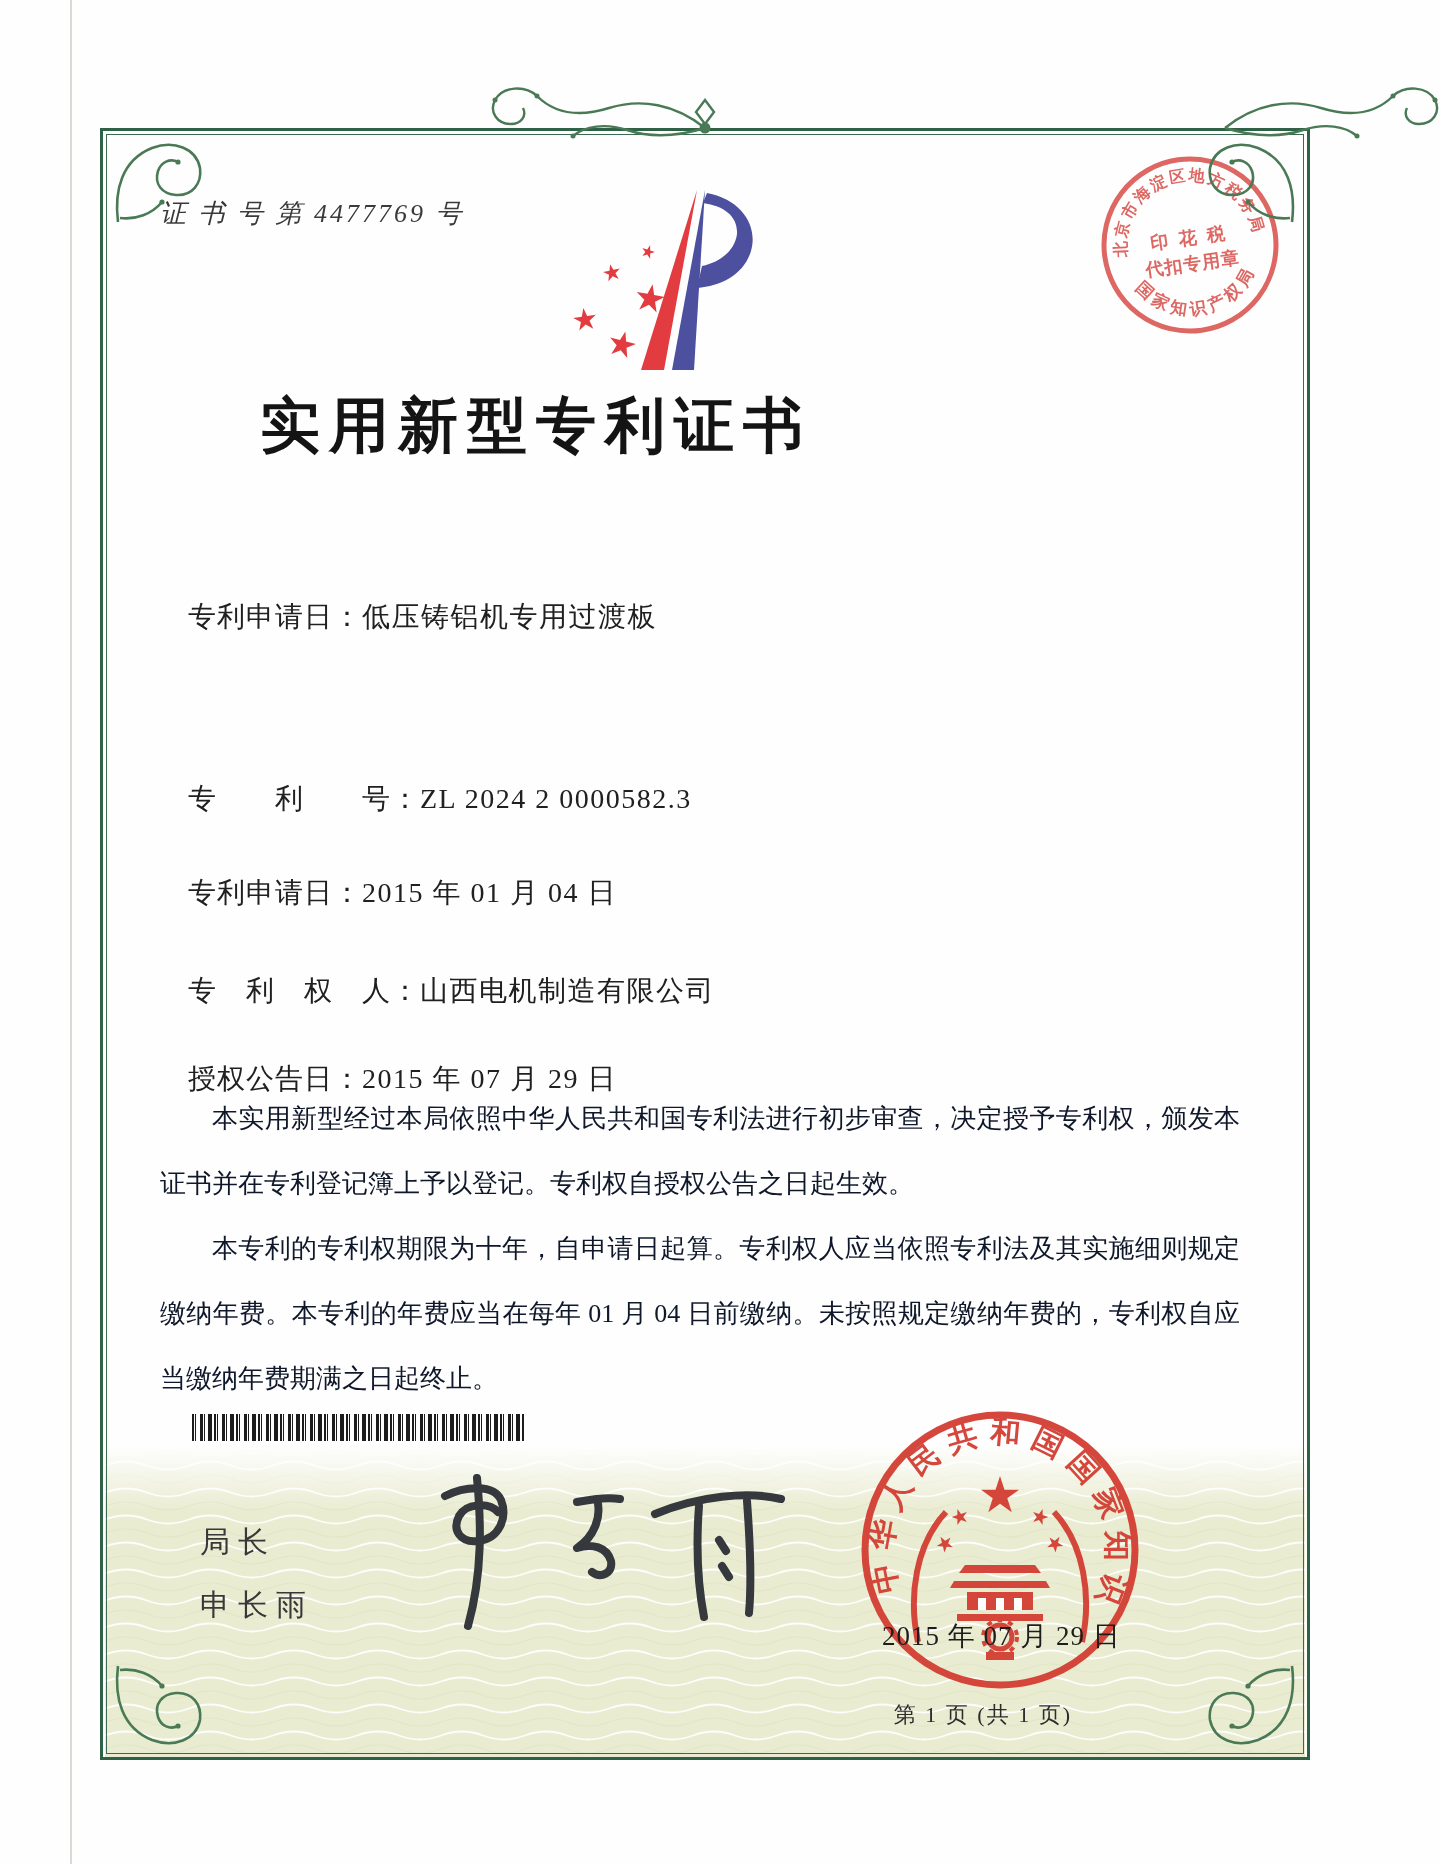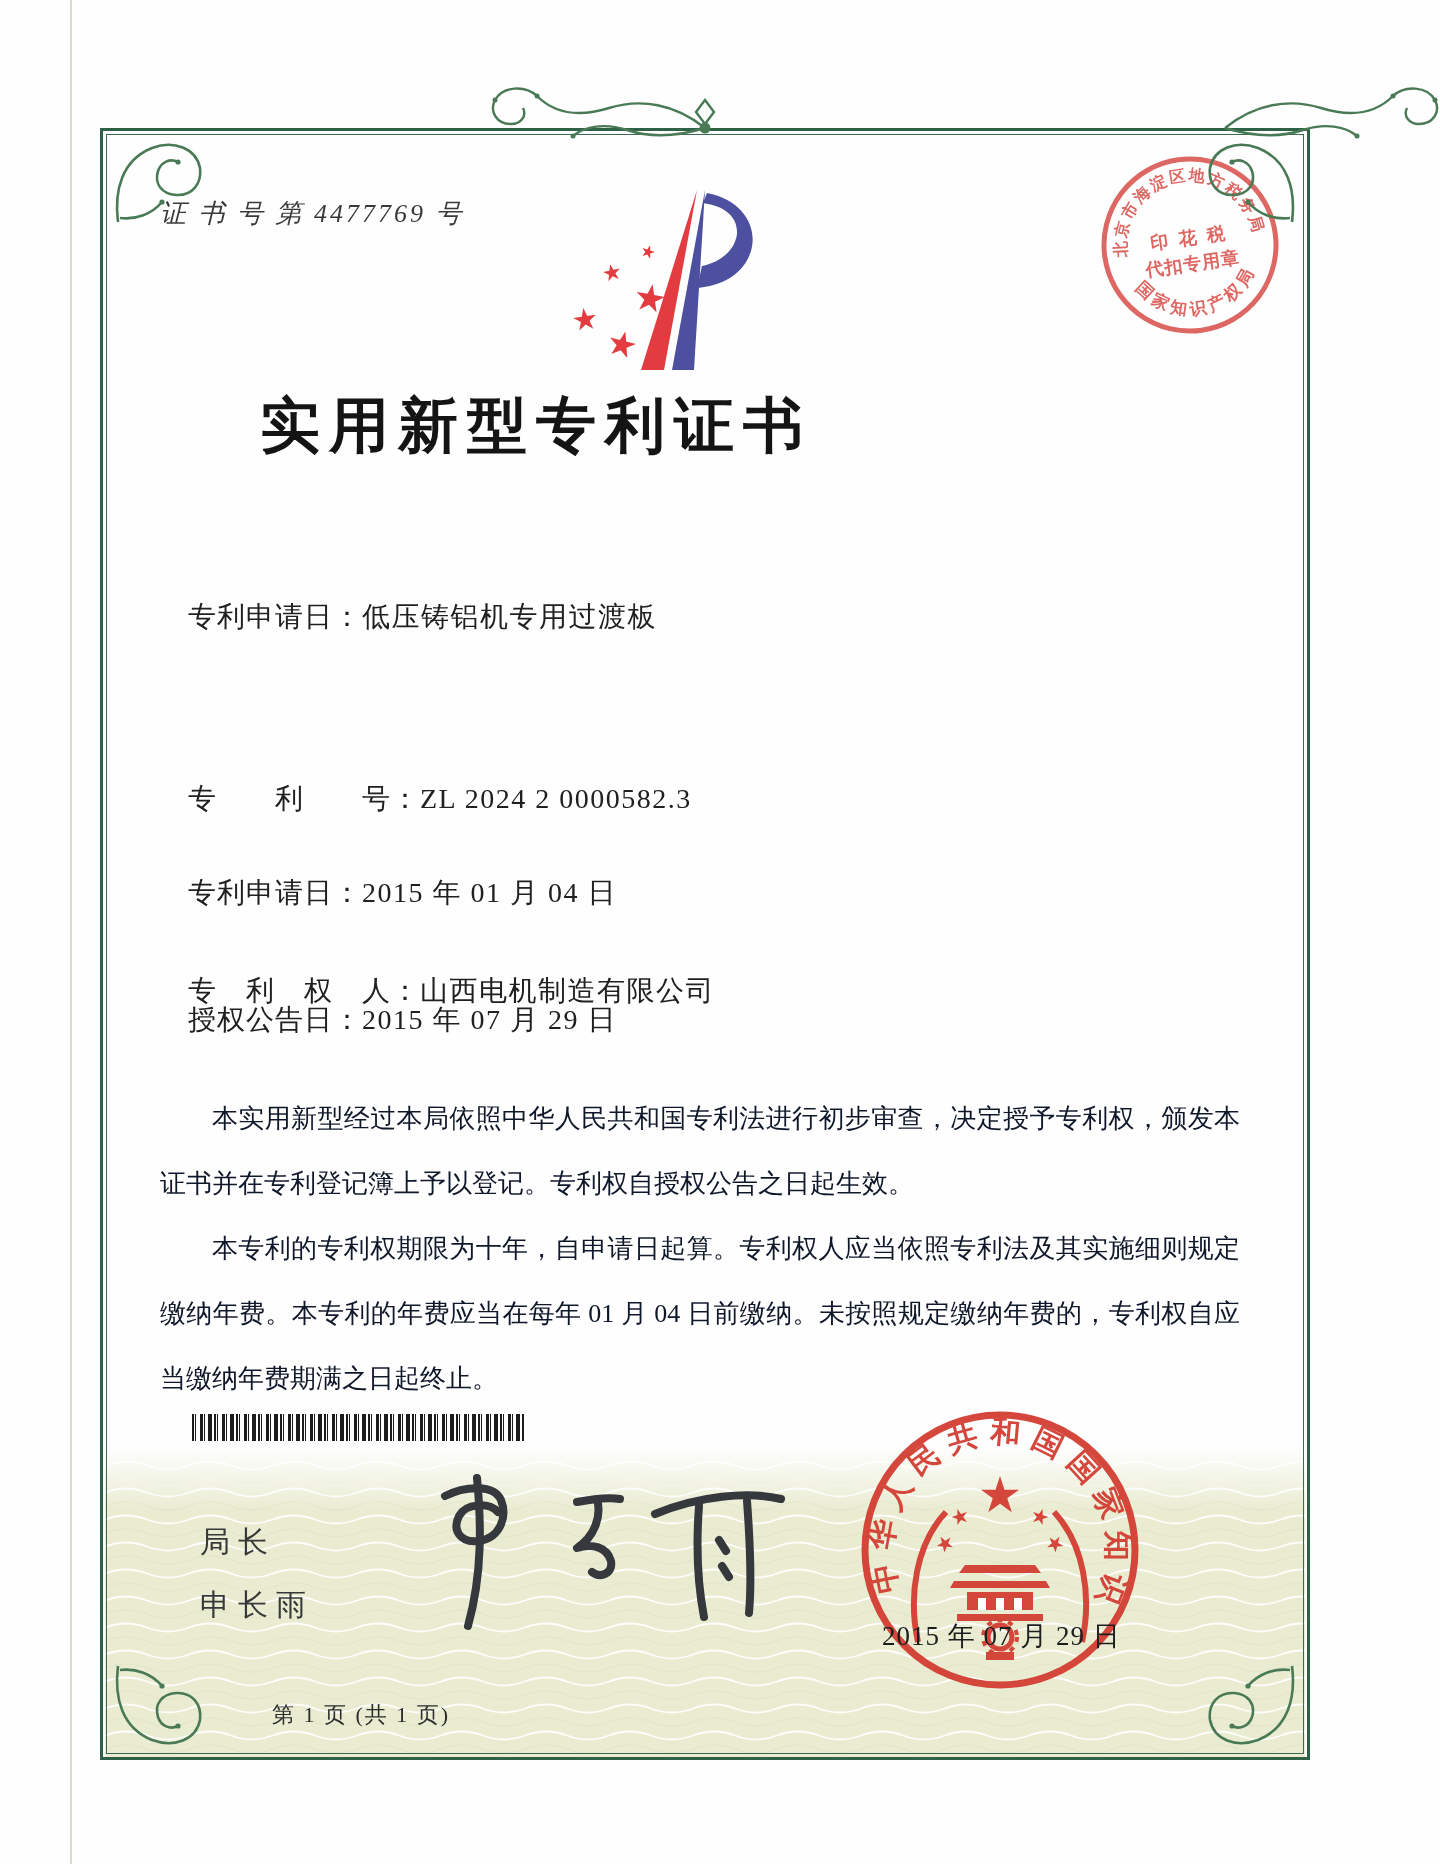--- a/index.html
+++ b/index.html
@@ -52,21 +52,21 @@
   .signer-block{position:absolute;left:200px;top:1522px;font-family:"Liberation Sans","DejaVu Sans",sans-serif;color:#383838;}
   .signer-title{font-size:30px;letter-spacing:8px;}
   .signer-name{font-size:30px;letter-spacing:8px;margin-top:22px;}
   .signature-svg{position:absolute;left:415px;top:1460px;width:390px;height:175px;}
   .seal-svg{position:absolute;left:850px;top:1400px;width:300px;height:300px;opacity:.93;}
   .seal-date{
     position:absolute;left:882px;top:1618px;font-size:27px;color:#1d1d1d;
     letter-spacing:1px;white-space:pre;
   }
   .page-footer{
-    position:absolute;left:272px;top:1700px;width:800px;text-align:left;
+    position:absolute;left:272px;top:1700px;width:800px;text-align:right;
     font-size:22px;color:#2c2c2c;letter-spacing:2px;white-space:pre;font-family:Liberation Serif, serif;
   }
   .ornaments-svg{position:absolute;inset:0;width:1440px;height:1864px;pointer-events:none;}
   svg text{font-family:"Liberation Serif","DejaVu Serif",serif;}
 </style>
 </head>
 <body>
 
 <div class="page">
 
@@ -153,21 +153,21 @@
   </div>
   <div class="field-row" style="top:748px">
     <span class="lab">专　　利　　号：</span><span class="val">ZL 2024 2 0000582.3</span>
   </div>
   <div class="field-row" style="top:842px">
     <span class="lab">专利申请日：</span><span class="val">2015 年 01 月 04 日</span>
   </div>
   <div class="field-row" style="top:940px">
     <span class="lab">专　利　权　人：</span><span class="val">山西电机制造有限公司</span>
   </div>
-  <div class="field-row" style="top:969px">
+  <div class="field-row" style="top:1028px">
     <span class="lab">授权公告日：</span><span class="val">2015 年 07 月 29 日</span>
   </div>
 
   <div class="body-text">
     <p>本实用新型经过本局依照中华人民共和国专利法进行初步审查，决定授予专利权，颁发本证书并在专利登记簿上予以登记。专利权自授权公告之日起生效。</p>
     <p>本专利的专利权期限为十年，自申请日起算。专利权人应当依照专利法及其实施细则规定缴纳年费。本专利的年费应当在每年 01 月 04 日前缴纳。未按照规定缴纳年费的，专利权自应当缴纳年费期满之日起终止。</p>
   </div>
 
   <div class="barcode"></div>
 

